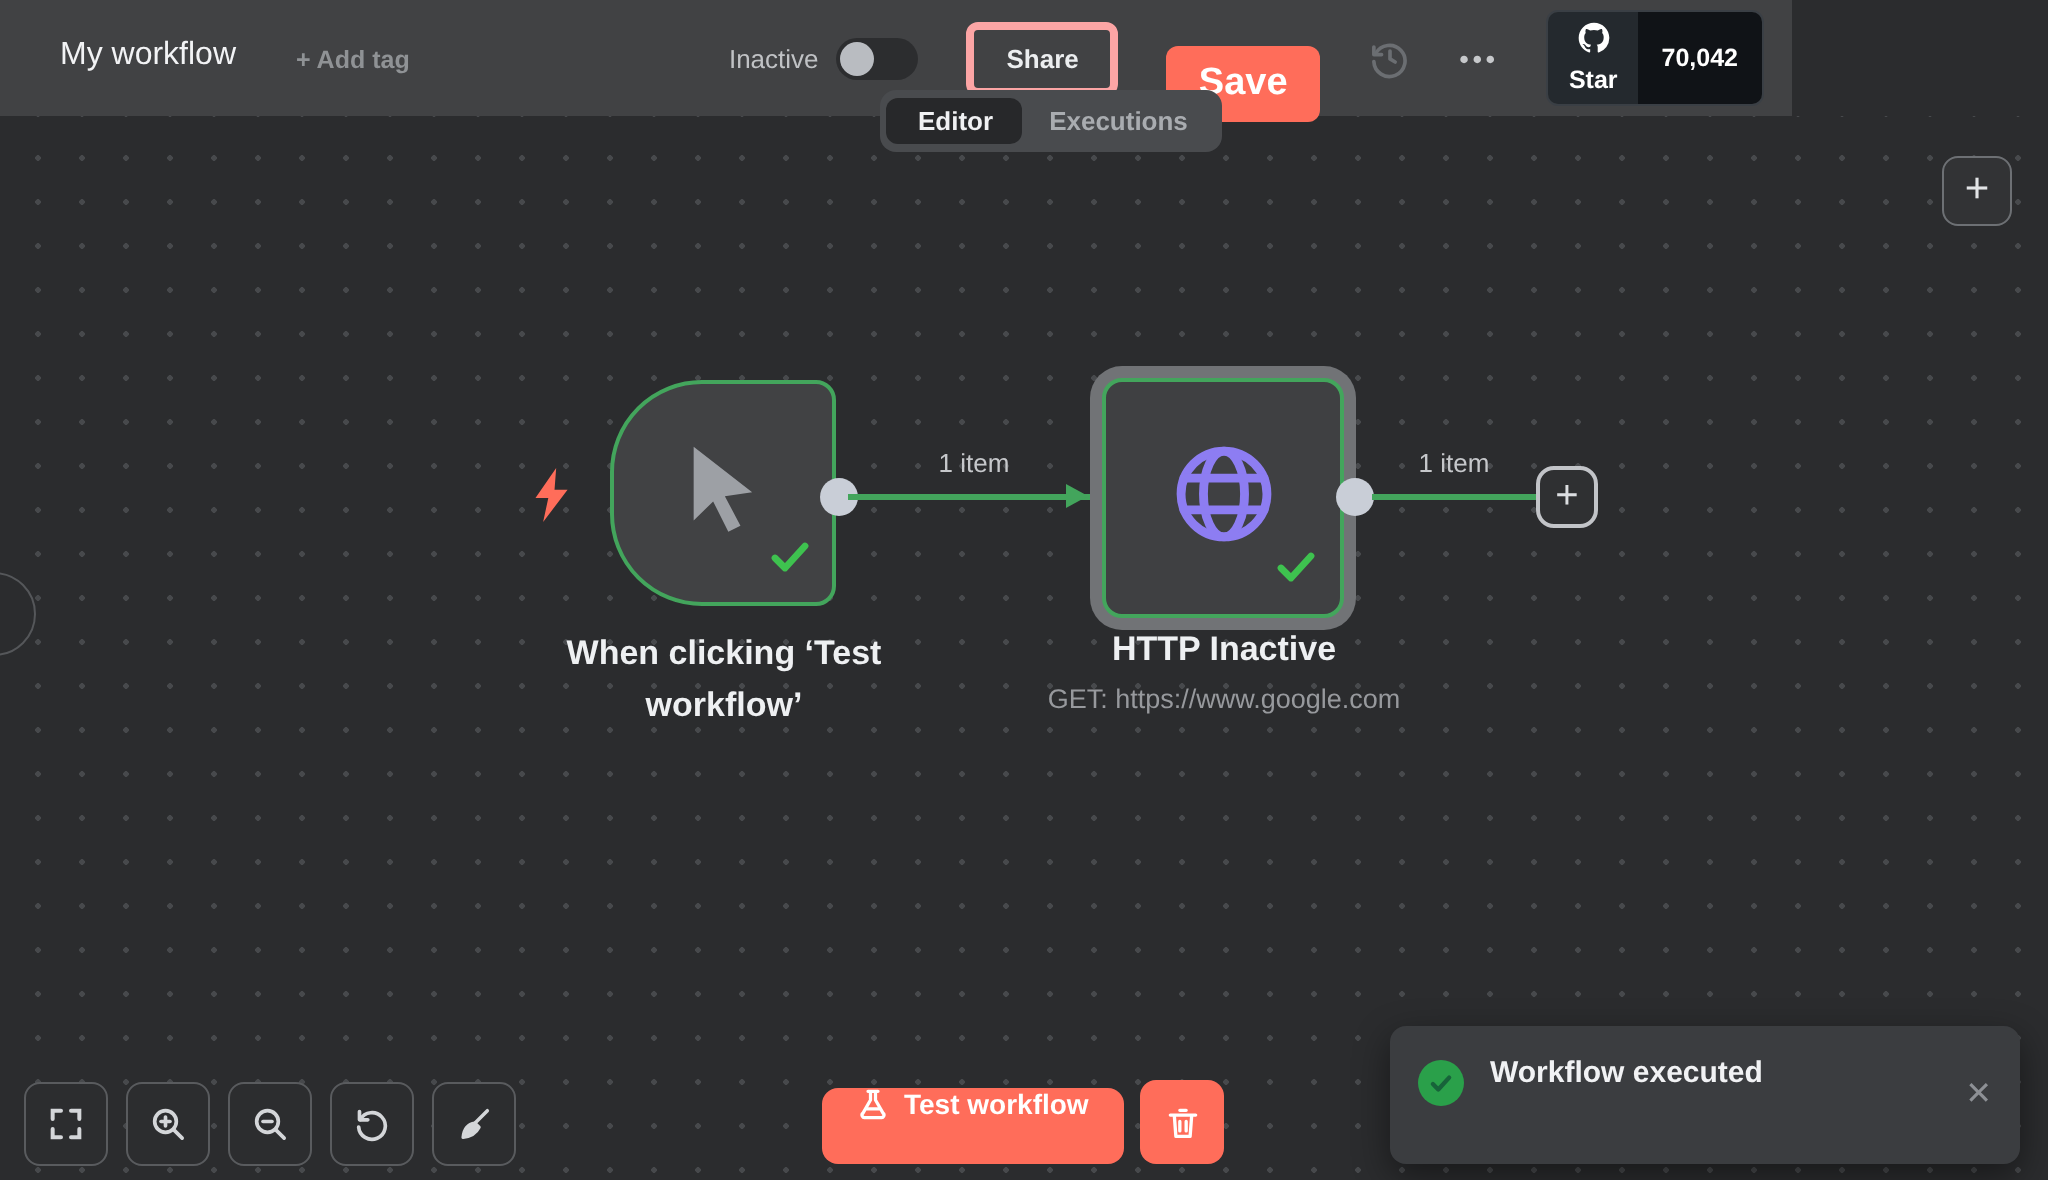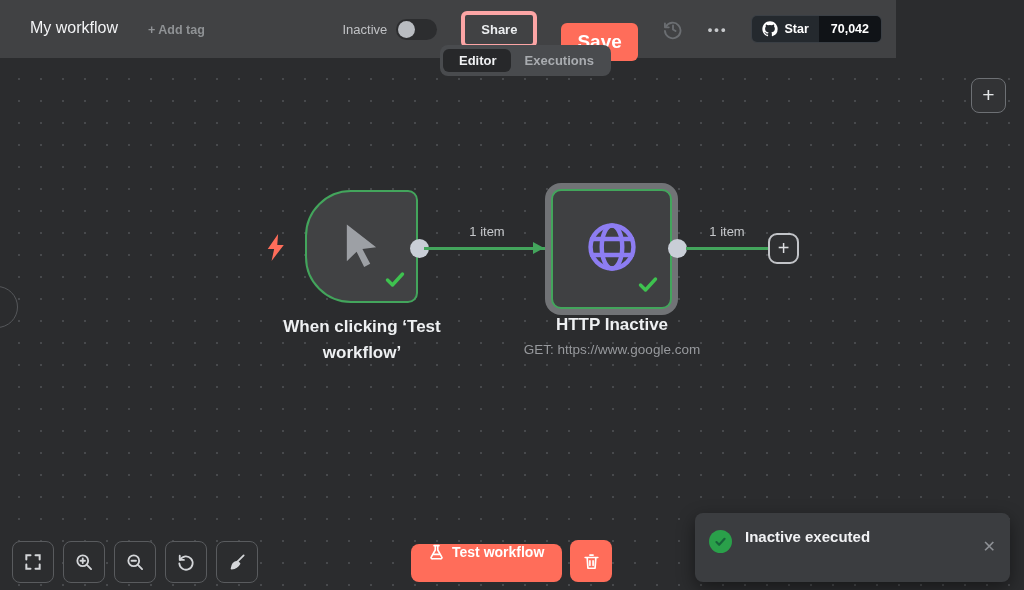--- a/index.html
+++ b/index.html
@@ -17,21 +17,21 @@
   .inactive-label { font-size:13px; color:#c0c2c5; }
   .toggle { width:41px; height:21px; border-radius:11px; background:#2c2d2f; position:relative; cursor:pointer; }
   .toggle .knob { position:absolute; left:2px; top:2px; width:17px; height:17px; border-radius:50%; background:#b9bcc1; }
   .btn-share { background:transparent; border:4px solid #fca5a5; border-radius:6px; color:#eceef0;
     font-weight:700; font-size:13px; padding:7px 16px; cursor:pointer; font-family:inherit; }
   .btn-save { background:#ff6d5a; border:none; border-radius:6px; color:#fff;
     font-weight:700; font-size:19px; padding:8px 16px; cursor:pointer; font-family:inherit;margin-top:25px; }
   .icon-dim svg { display:block; }
   .more-dots { color:#c6c8cb; font-size:13px; letter-spacing:2px; font-weight:700; cursor:pointer; }
   .github { display:flex; align-items:stretch; border-radius:6px; overflow:hidden; border:1px solid #3a3f45; cursor:pointer; }
-  .github .gh-left { display:flex; align-items:center; gap:6px; background:#24292e; padding:5px 10px; }
+  .github .gh-left { display:flex; align-items:center; gap:6px; background:#24292e; padding:5px 10px;flex-direction:column; }
   .github .gh-left span { color:#fff; font-size:12.5px; font-weight:700; }
   .github .gh-count { display:flex; align-items:center; background:#101317; color:#fff;
     font-size:12.5px; font-weight:700; padding:5px 12px; }
 
   
   .tabbar { position:absolute; left:440px; top:45px; height:31px; background:#494b4e; border-radius:8px;
     display:flex; align-items:center; padding:3px; z-index:6; }
   .tab { font-size:13px; font-weight:700; padding:4px 14px; border-radius:6px; cursor:pointer; }
   .tab.active { background:#27282a; color:#f0f1f3;padding-left:16px; }
   .tab.inactive { color:#a9acb0; }
@@ -254,18 +254,18 @@
       </svg>
   </button>
 
   <div class="toast">
     <div class="toast-check">
       <svg width="13" height="13" viewBox="0 0 24 24" fill="none" stroke="#17633a" stroke-width="4" stroke-linecap="round" stroke-linejoin="round">
           <path d="M4.5 13l5 5 10-11"></path>
         </svg>
     </div>
     <div class="toast-text">
-      <div>Inactive executed</div>
+      <div>Workflow executed</div>
     </div>
     <span class="toast-close">✕</span>
   </div>
 
 </div>
 
 </body></html>

